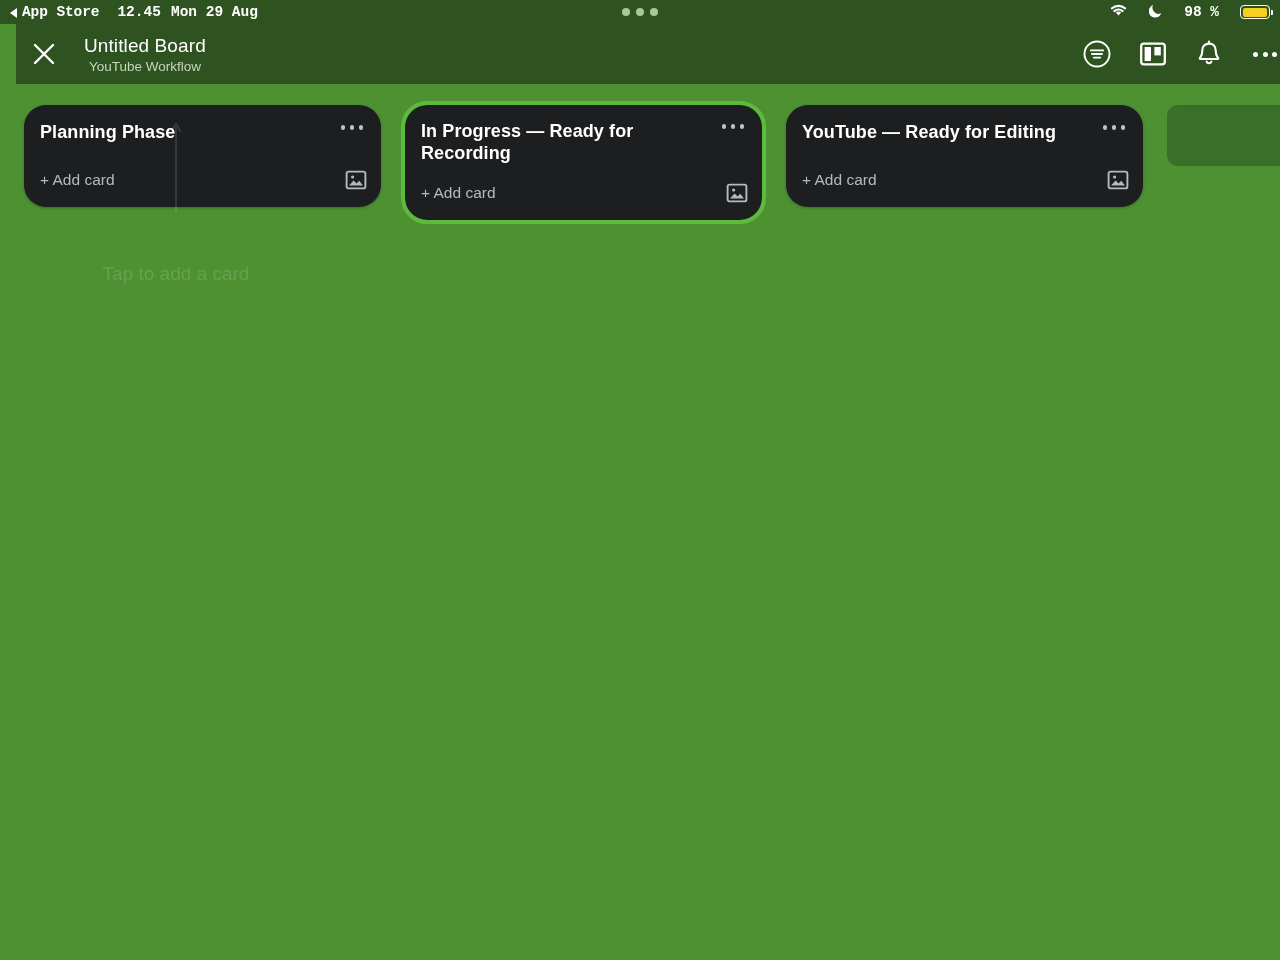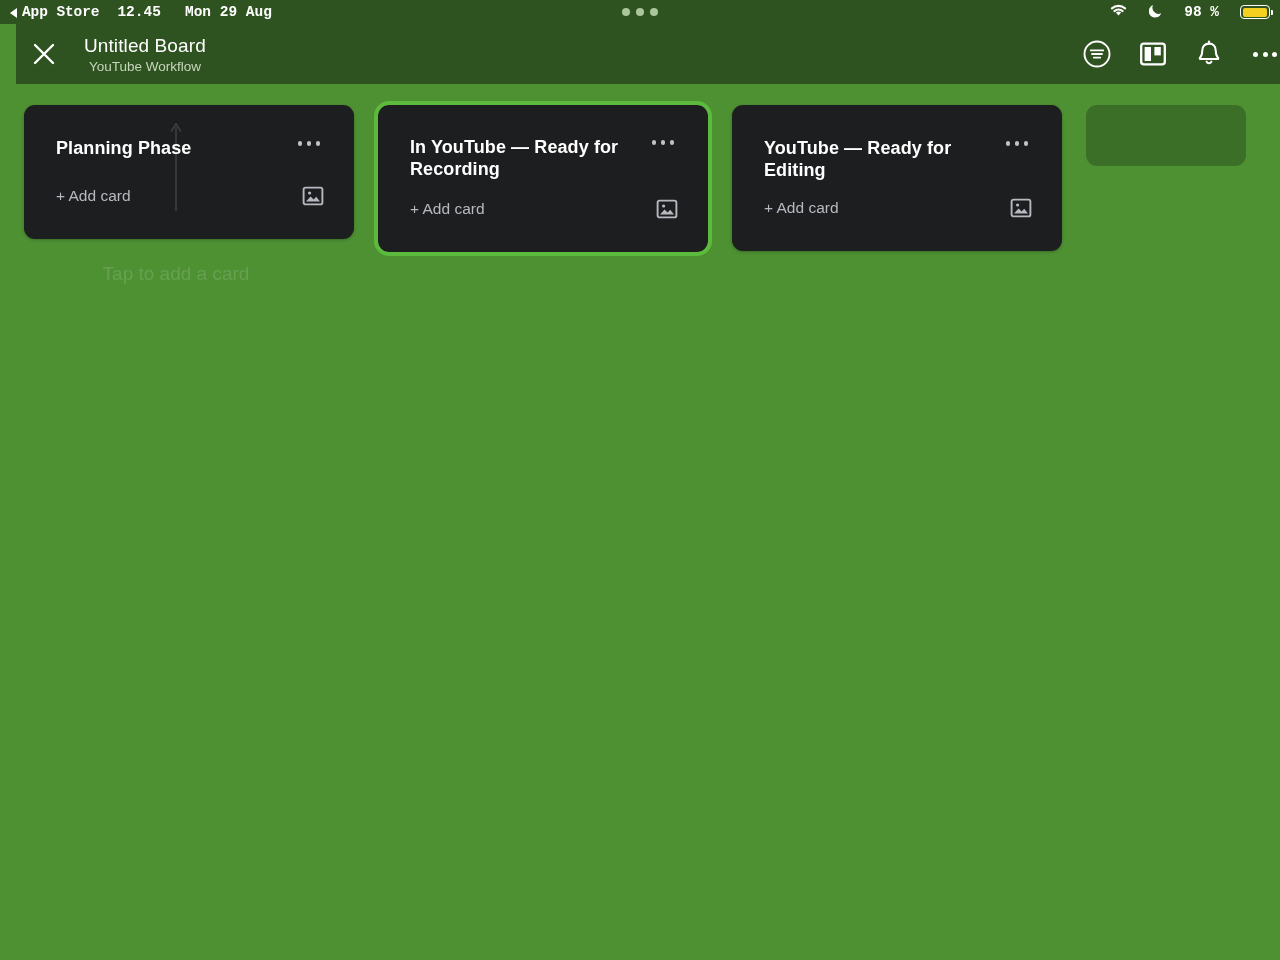--- a/index.html
+++ b/index.html
@@ -30,21 +30,21 @@
   .sb-left { display:flex; align-items:center; gap:0; }
   .sb-back-tri {
     width:0;height:0;
     border-top:5px solid transparent;
     border-bottom:5px solid transparent;
     border-right:7px solid #ffffff;
     margin-right:5px;
     margin-top:1px;
   }
   .sb-appname { margin-right:18px; letter-spacing:-0.1px; }
-  .sb-time { margin-right:24px; font-weight:bold;text-align:right; }
+  .sb-time { margin-right:10px; font-weight:bold;text-align:right; }
   .sb-date { font-weight:bold; }
   .sb-center {
     position:absolute; left:0; right:0;
     display:flex; justify-content:center; align-items:center;
     pointer-events:none;
   }
   .multidots { display:flex; gap:6px; }
   .multidots i {
     width:8px;height:8px;border-radius:50%;
     background:#a9c79a; display:block;
@@ -102,23 +102,23 @@
     width:1280px; height:876px;
     overflow:hidden;
   }
   .lists-row {
     position:absolute; left:24px; top:21px;
     display:flex; align-items:flex-start; gap:24px;
   }
 
   .list {
     background:#1d1e20;
-    border-radius:11px;
-    width:330px;
-    padding:16px;
+    border-radius:22px;
+    width:357px;
+    padding:0;
     flex:0 0 auto;
     box-shadow:0 1px 3px rgba(0,0,0,0.25);
   }
   .list.focused {
     outline:4px solid #5cba3c;
     outline-offset:0px;
   }
   .list-head {
     display:flex; align-items:flex-start; justify-content:space-between;
     padding:16px 16px 0 16px;
@@ -292,21 +292,21 @@
               <rect x="1.6" y="2.6" width="18.8" height="16.8" rx="2" fill="none" stroke="#b6bac0" stroke-width="1.9"></rect>
               <circle cx="7.6" cy="8" r="1.6" fill="#b6bac0"></circle>
               <path d="M4 16.6 8.6 11.4l3 3.2 2.6-2.8 3.8 4.8Z" fill="#b6bac0"></path>
             </svg>
           </div>
         </div>
       </div>
 
       <div class="list two-line focused">
         <div class="list-head">
-          <div class="list-title">In YouTube — Ready for Recording</div>
+          <div class="list-title">In Progress — Ready for Recording</div>
           <div class="list-menu">
             <span class="dots3">
                 <i></i>
                 <i></i>
                 <i></i>
               </span>
           </div>
         </div>
         <div class="list-foot">
           <div class="add-card">+ Add card</div>

